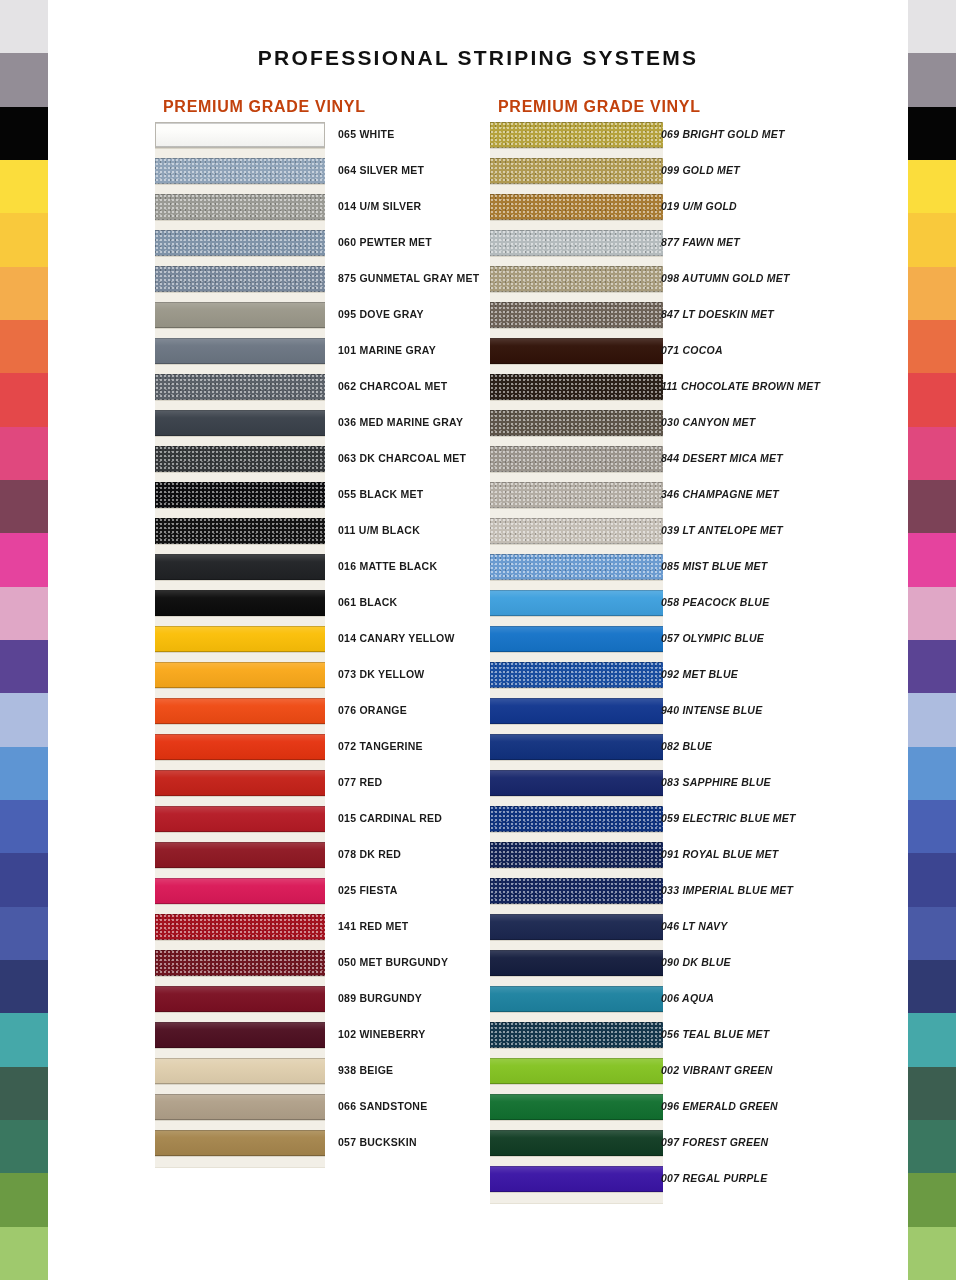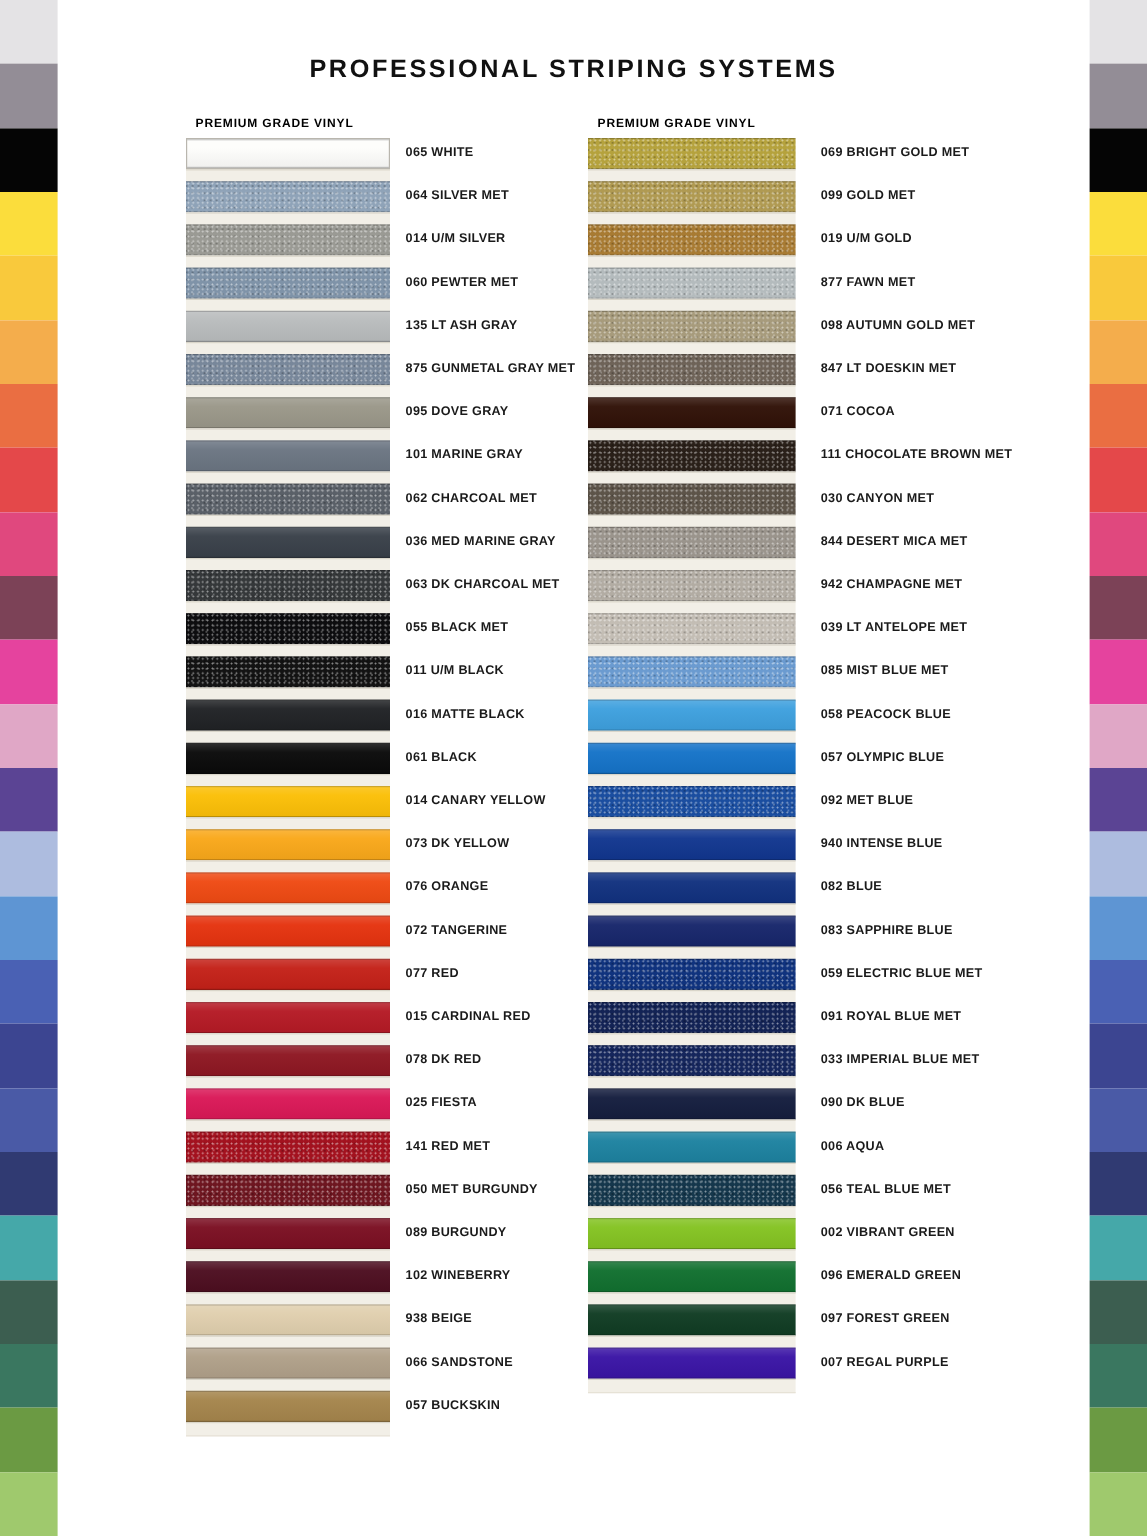--- a/index.html
+++ b/index.html
@@ -51,24 +51,24 @@
 
   
   .col {
     position: absolute;
     top: 98px;
   }
   .col.left  { left: 155px; }
   .col.right { left: 490px; }
 
   .col-header {
-    font-size: 10px;
+    font-size: 16px;
     font-weight: bold;
     letter-spacing: 0.7px;
-    color: #000000;
+    color: #c2410c;
     margin: 0 0 6px 8px;
     white-space: nowrap;
   }
 
   .swatch-list {
     position: relative;
   }
 
   .swatch-row {
     position: relative;
@@ -143,21 +143,21 @@
     position: absolute;
     top: 6px;
     font-size: 10.5px;
     font-weight: bold;
     letter-spacing: 0.25px;
     color: #1a1a1a;
     white-space: nowrap;
     font-family: "Liberation Sans", sans-serif;
   }
   .col.left  .swatch-label { left: 183px; }
-  .col.right .swatch-label { left: 194px; }
+  .col.right .swatch-label { left: 171px; font-style: italic; }
 </style>
 </head>
 <body>
 
 <div id="page">
 
   <div class="edge-bar left">
       <div class="edge-chip" style="background: rgb(228, 227, 229);"></div>
       <div class="edge-chip" style="background: rgb(147, 141, 150);"></div>
       <div class="edge-chip" style="background: rgb(5, 5, 5);"></div>
@@ -237,27 +237,20 @@
           <div class="swatch-label">014 U/M SILVER</div>
         </div>
         <div class="swatch-row">
           <div class="band met" style="background: rgb(127, 147, 168);">
             <div class="fleck"></div>
           </div>
           <div class="gap"></div>
           <div class="swatch-label">060 PEWTER MET</div>
         </div>
         <div class="swatch-row">
-          <div class="band solid" style="background: rgb(185, 188, 189);">
-            <div class="gloss"></div>
-          </div>
-          <div class="gap"></div>
-          <div class="swatch-label">135 LT ASH GRAY</div>
-        </div>
-        <div class="swatch-row">
           <div class="band met" style="background: rgb(120, 135, 154);">
             <div class="fleck"></div>
           </div>
           <div class="gap"></div>
           <div class="swatch-label">875 GUNMETAL GRAY MET</div>
         </div>
         <div class="swatch-row">
           <div class="band solid" style="background: rgb(154, 151, 137);">
             <div class="gloss"></div>
           </div>
@@ -499,21 +492,21 @@
             <div class="fleck"></div>
           </div>
           <div class="gap"></div>
           <div class="swatch-label">844 DESERT MICA MET</div>
         </div>
         <div class="swatch-row">
           <div class="band met" style="background: rgb(178, 172, 163);">
             <div class="fleck"></div>
           </div>
           <div class="gap"></div>
-          <div class="swatch-label">942 CHAMPAGNE MET</div>
+          <div class="swatch-label">346 CHAMPAGNE MET</div>
         </div>
         <div class="swatch-row">
           <div class="band met" style="background: rgb(195, 189, 180);">
             <div class="fleck"></div>
           </div>
           <div class="gap"></div>
           <div class="swatch-label">039 LT ANTELOPE MET</div>
         </div>
         <div class="swatch-row">
           <div class="band met" style="background: rgb(107, 155, 208);">
@@ -577,20 +570,27 @@
           </div>
           <div class="gap"></div>
           <div class="swatch-label">091 ROYAL BLUE MET</div>
         </div>
         <div class="swatch-row">
           <div class="band met" style="background: rgb(21, 38, 92);">
             <div class="fleck"></div>
           </div>
           <div class="gap"></div>
           <div class="swatch-label">033 IMPERIAL BLUE MET</div>
+        </div>
+        <div class="swatch-row">
+          <div class="band solid" style="background: rgb(27, 39, 80);">
+            <div class="gloss"></div>
+          </div>
+          <div class="gap"></div>
+          <div class="swatch-label">046 LT NAVY</div>
         </div>
         <div class="swatch-row">
           <div class="band solid" style="background: rgb(20, 29, 62);">
             <div class="gloss"></div>
           </div>
           <div class="gap"></div>
           <div class="swatch-label">090 DK BLUE</div>
         </div>
         <div class="swatch-row">
           <div class="band solid" style="background: rgb(29, 130, 160);">

